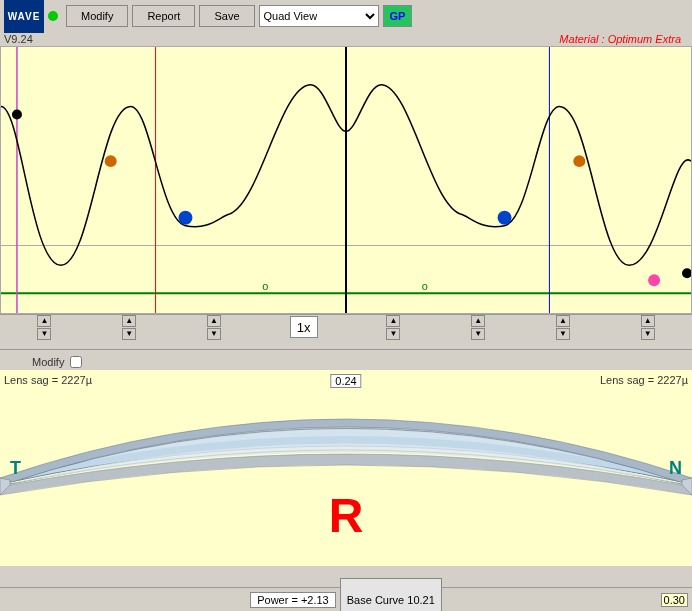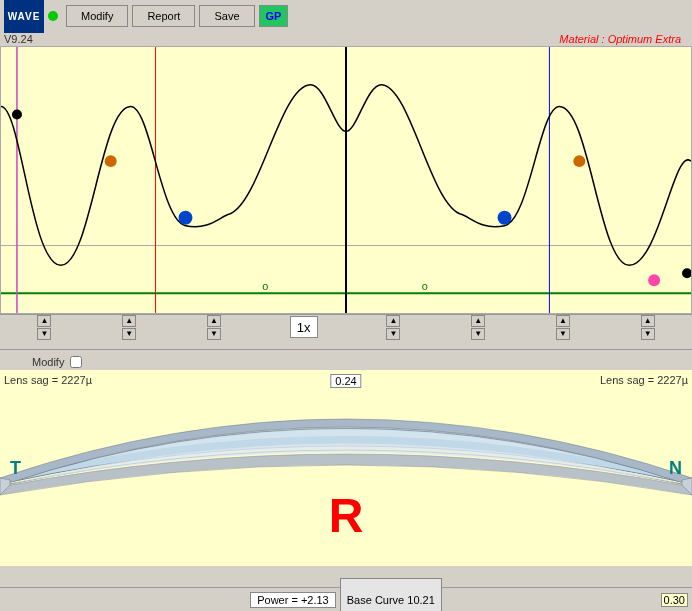--- a/index.html
+++ b/index.html
@@ -171,20 +171,23 @@
 <body>
 
 <div style="display:flex; align-items:center; height:32px; background:#d4d0c8; padding:2px 4px; gap:4px; position:relative; z-index:10;">
   <div class="logo-area">
     <div class="logo-box">WAVE</div>
     <div class="green-dot"></div>
   </div>
   <button class="top-btn">Modify</button>
   <button class="top-btn">Report</button>
   <button class="top-btn">Save</button>
+  <select class="quad-select">
+    <option>Quad View</option>
+  </select>
   <button class="gp-btn">GP</button>
 </div>
 
 <div style="position:absolute; top:33px; left:4px; font-size:11px; color:#333;">V9.24</div>
 <div style="position:absolute; top:33px; right:11px; font-size:11px; color:red;font-style:italic;">Material : Optimum Extra</div>
 
 <div class="chart-area">
   <div class="chart-label-140">140u</div>
   <div class="chart-label-1180">11.80</div>
 

